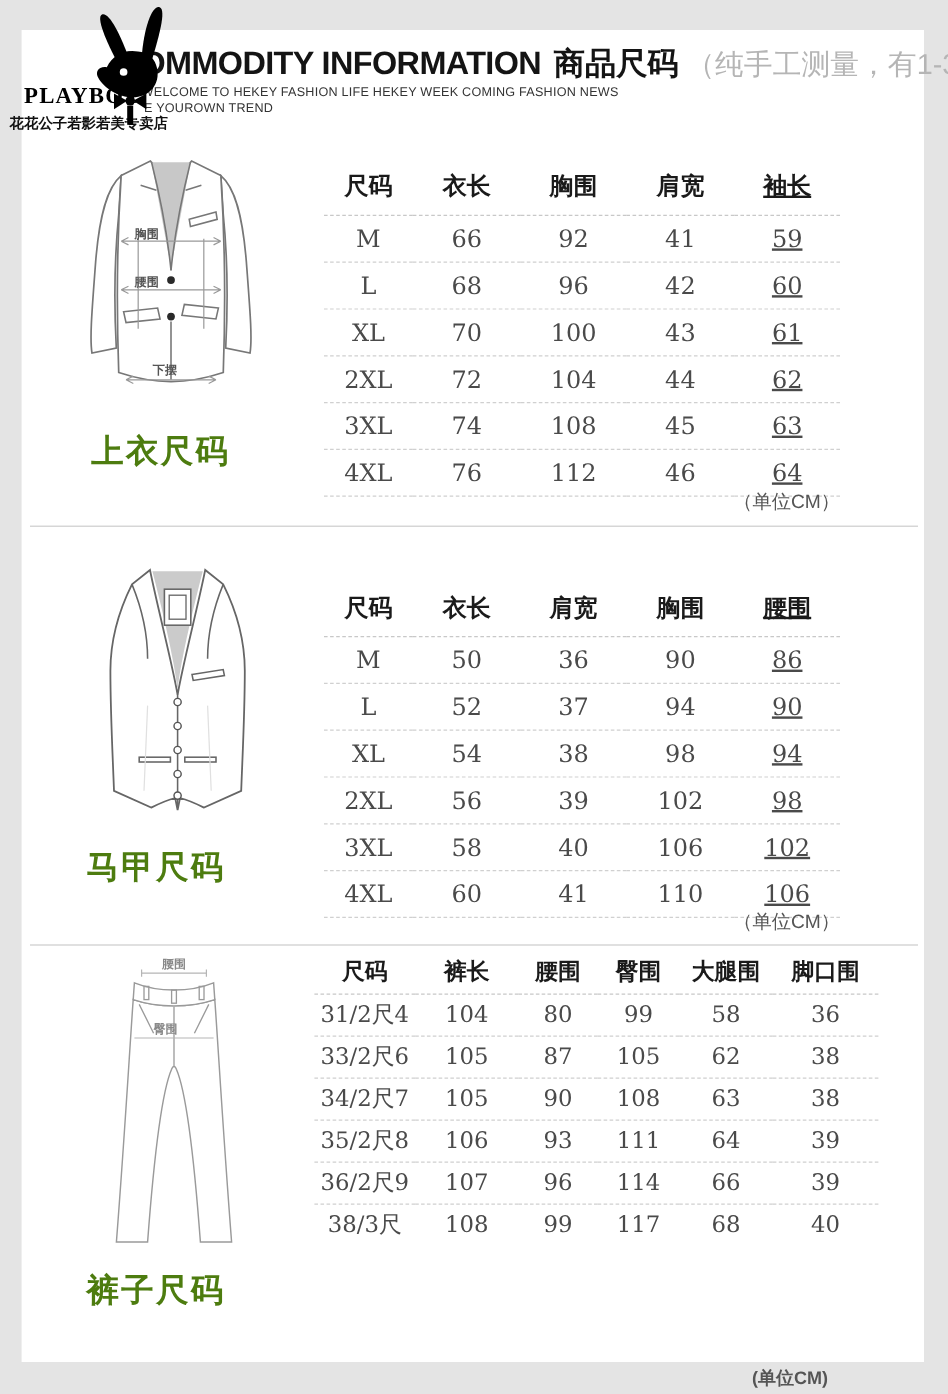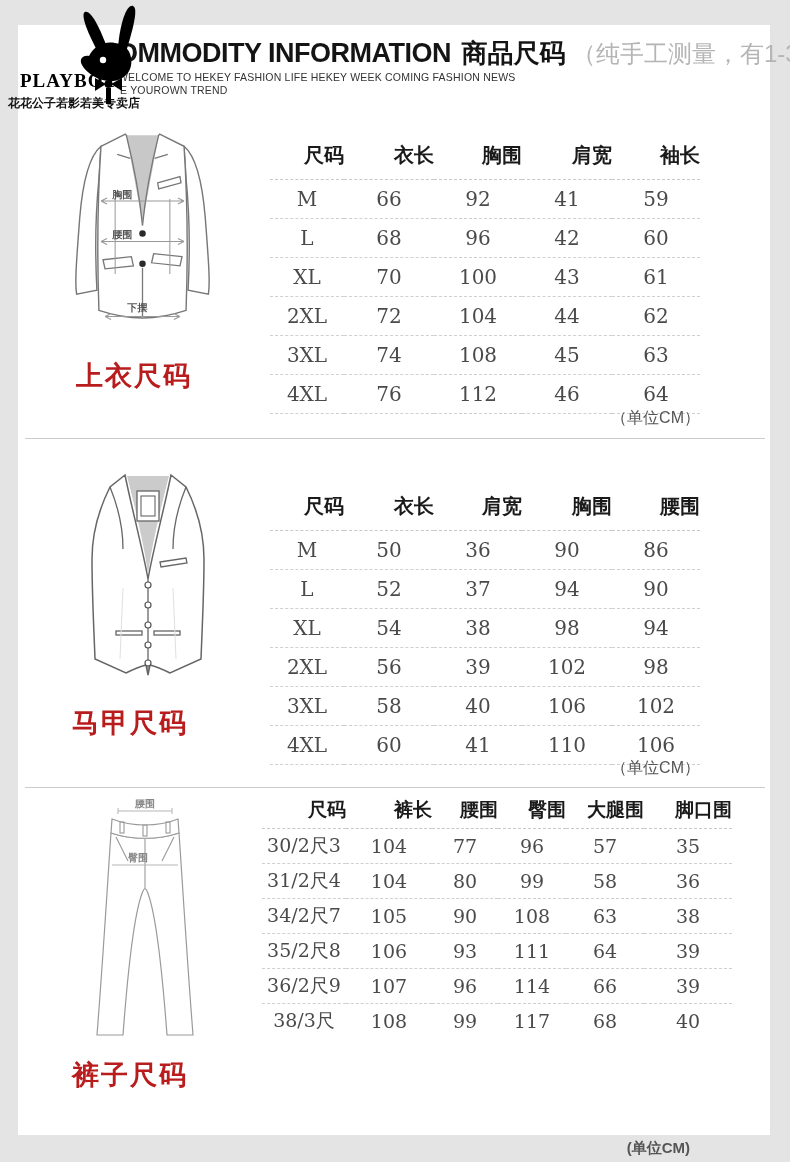--- a/index.html
+++ b/index.html
@@ -36,54 +36,54 @@
     position:absolute; left:20px; top:70px; font-size:19px; font-weight:700;
     font-family:"Liberation Serif", serif; letter-spacing:1px; color:#000; z-index:3;
   }
   .store-name {
     position:absolute; left:8px; top:95px; font-size:12px; font-weight:700;
     color:#111; z-index:3;
   }
   .bunny { position:absolute; left:70px; top:4px; z-index:4; }
   
   .section-label {
-    position:absolute; font-size:27px; font-weight:700; color:#b91c1c;
+    position:absolute; font-size:27px; font-weight:700; color:#4d7c0f;
     letter-spacing:2px;
   }
   .divider {
     position:absolute; left:25px; width:740px; height:1px; background:#cccccc;
   }
   .unit-note {
     position:absolute; left:270px; width:430px; text-align:right;
     font-size:16px; color:#555;
   }
   .unit-note.pants {
     width:420px; font-weight:700; font-size:15px;
   }
   
   table.size-table {
     position:absolute; border-collapse:collapse; table-layout:fixed;
   }
   table.size-table th {
-    font-size:20px; font-weight:700; color:#1a1a1a; text-align:right;
+    font-size:20px; font-weight:700; color:#1a1a1a; text-align:center;
     border-bottom:1px dashed #c8c8c8; font-family:"Liberation Sans", sans-serif;
   }
   table.size-table td {
     font-size:20px; color:#4a4a4a; text-align:center;
     border-bottom:1px dashed #d0d0d0;
     font-family:"DejaVu Serif","Liberation Serif", serif;
   }
   table.ta { left:270px; width:430px; }
   table.ta th { height:46px; }
   table.ta td { height:39px; }
   table.ta th:nth-child(1), table.ta td:nth-child(1){ width:74px; }
   table.ta th:nth-child(2), table.ta td:nth-child(2){ width:90px; }
   table.ta th:nth-child(3), table.ta td:nth-child(3){ width:88px; }
   table.ta th:nth-child(4), table.ta td:nth-child(4){ width:90px; }
-  table.ta th:nth-child(5), table.ta td:nth-child(5){ width:88px; }
+  table.ta th:nth-child(5), table.ta td:nth-child(5){ width:88px;text-decoration:underline; }
   table.t3 { left:262px; width:470px; }
   table.t3 th { height:36px; font-size:19px; }
   table.t3 td { height:35px; font-size:19px; }
   table.t3 tbody tr:last-child td { border-bottom:none; }
   table.t3 th:nth-child(1), table.t3 td:nth-child(1){ width:84px; }
   table.t3 th:nth-child(2), table.t3 td:nth-child(2){ width:86px; }
   table.t3 th:nth-child(3), table.t3 td:nth-child(3){ width:66px; }
   table.t3 th:nth-child(4), table.t3 td:nth-child(4){ width:68px; }
   table.t3 th:nth-child(5), table.t3 td:nth-child(5){ width:78px; }
   table.t3 th:nth-child(6), table.t3 td:nth-child(6){ width:88px; }
@@ -319,36 +319,36 @@
         <th>尺码</th>
         <th>裤长</th>
         <th>腰围</th>
         <th>臀围</th>
         <th>大腿围</th>
         <th>脚口围</th>
       </tr>
     </thead>
     <tbody>
       <tr>
-        <td>30/2尺3</td>
-        <td>104</td>
-        <td>77</td>
-        <td>96</td>
-        <td>57</td>
-        <td>35</td>
-      </tr>
-      <tr>
         <td>31/2尺4</td>
         <td>104</td>
         <td>80</td>
         <td>99</td>
         <td>58</td>
         <td>36</td>
       </tr>
       <tr>
+        <td>33/2尺6</td>
+        <td>105</td>
+        <td>87</td>
+        <td>105</td>
+        <td>62</td>
+        <td>38</td>
+      </tr>
+      <tr>
         <td>34/2尺7</td>
         <td>105</td>
         <td>90</td>
         <td>108</td>
         <td>63</td>
         <td>38</td>
       </tr>
       <tr>
         <td>35/2尺8</td>
         <td>106</td>

